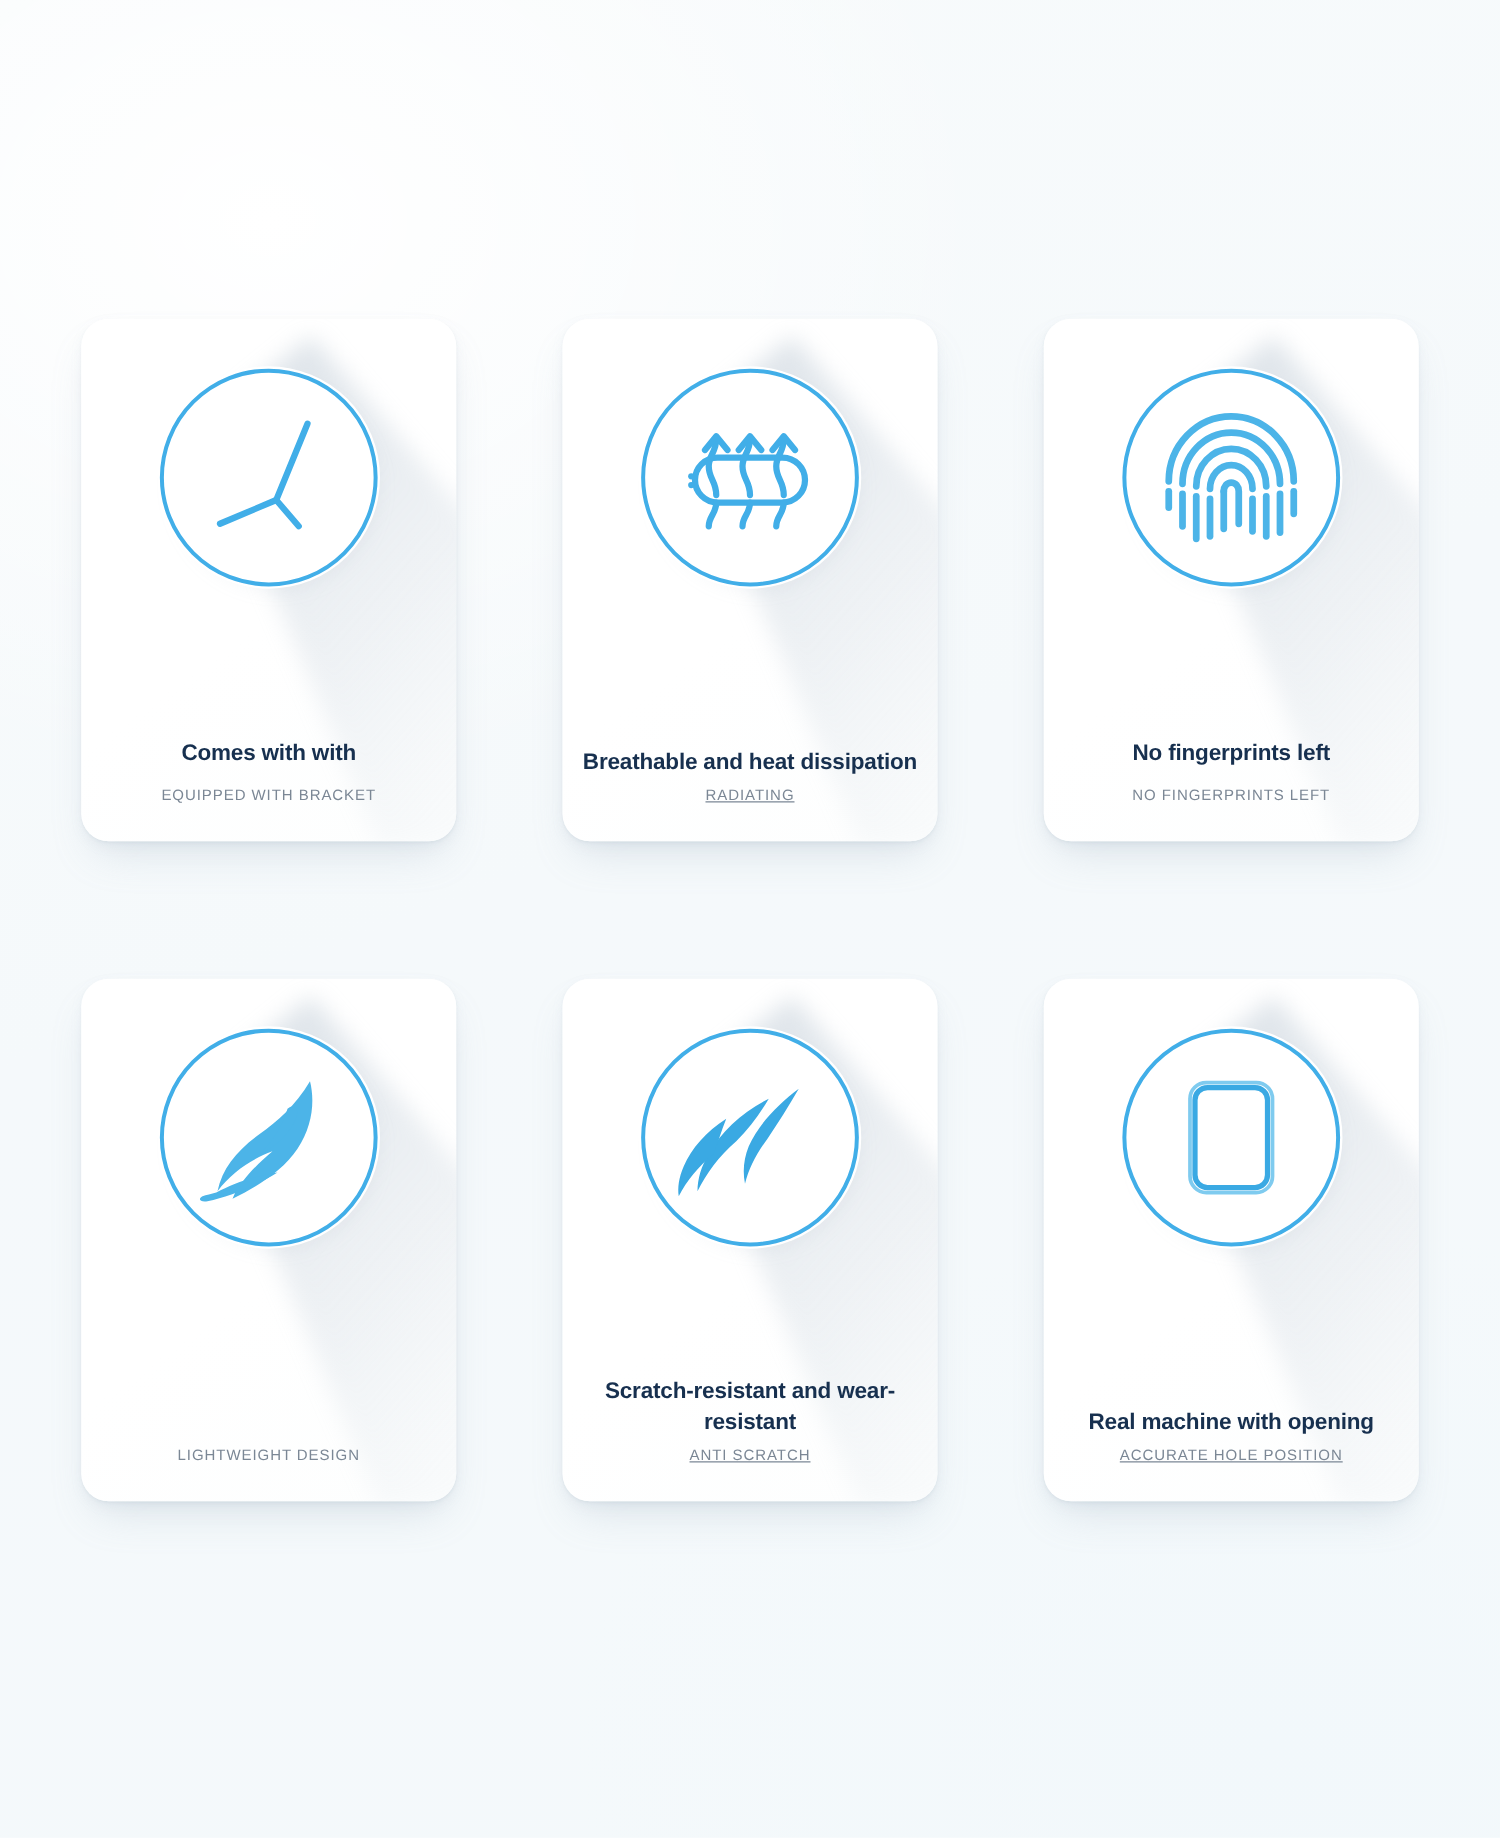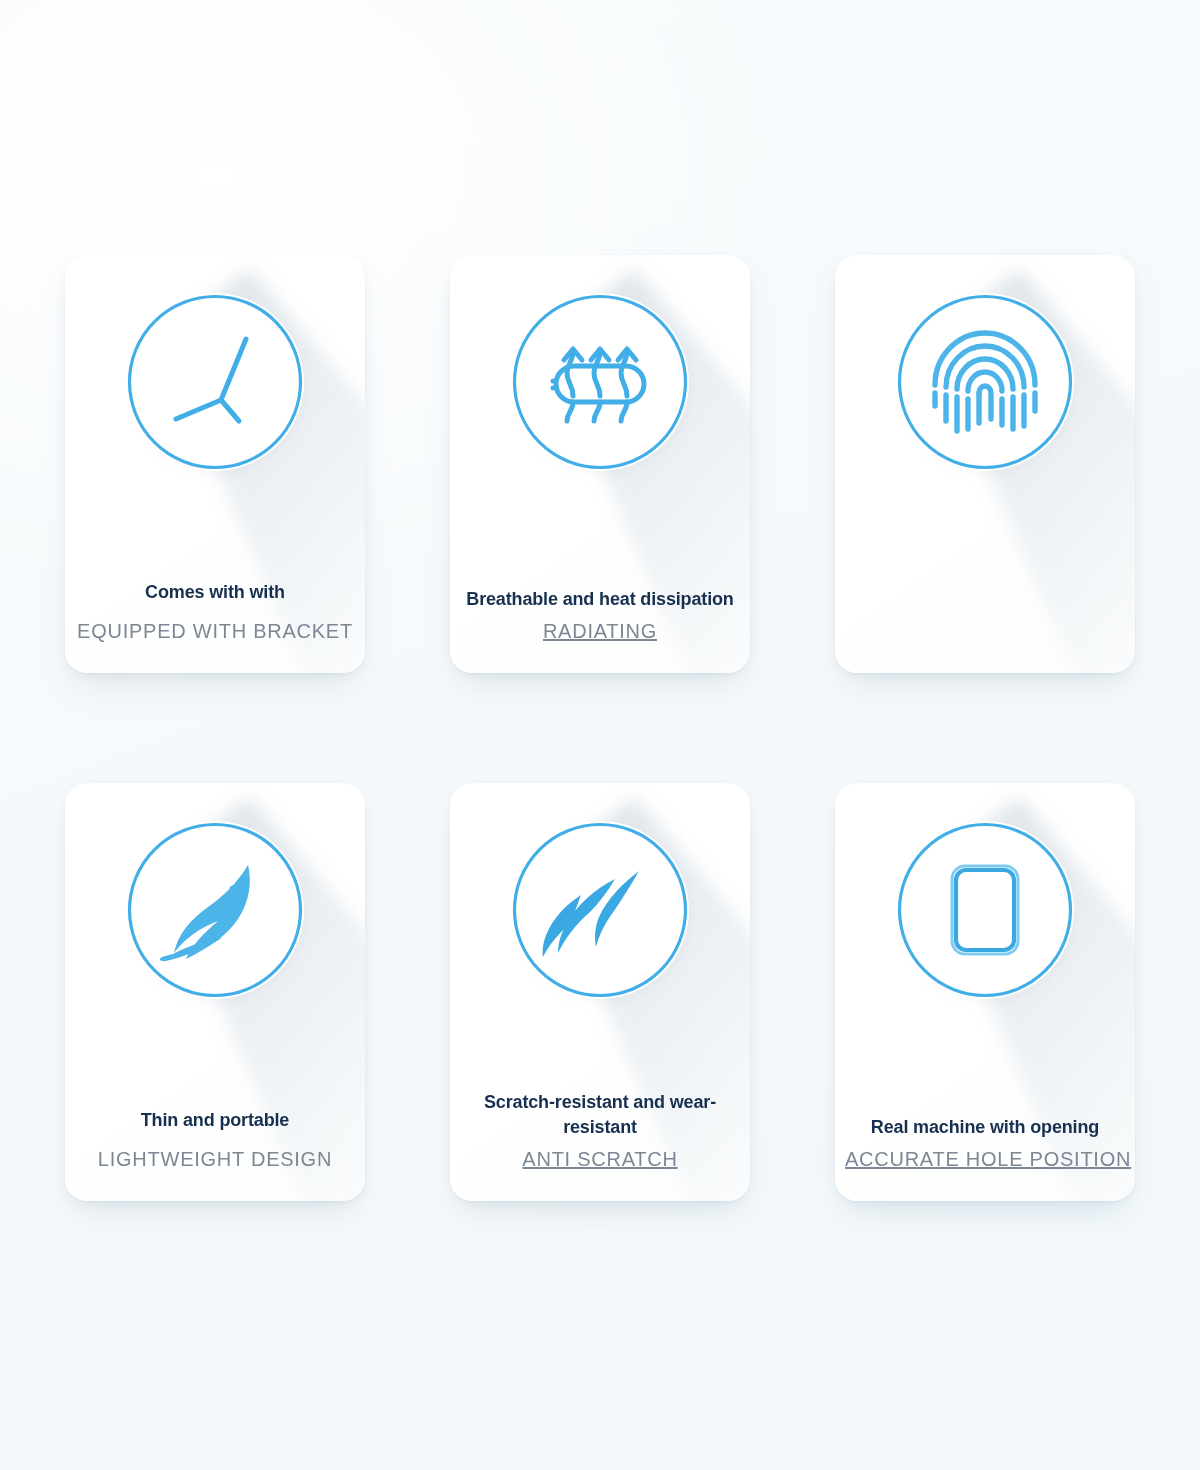--- a/index.html
+++ b/index.html
@@ -113,21 +113,21 @@
   .card-title {
     font-size: 18px;
     font-weight: 700;
     line-height: 1.38;
     color: #17304f;
     letter-spacing: -0.15px;
   }
 
   .card-sub {
     margin-top: 14px;
-    font-size: 20px;
+    font-size: 12px;
     font-weight: 400;
     line-height: 1.2;
     color: #7b8795;
     letter-spacing: 0.75px;
     text-transform: uppercase;
     white-space: nowrap;
   }
 
   
   .card.two-line .card-sub { margin-top: 7px; text-decoration: underline; }
@@ -242,20 +242,24 @@
               <path d="M 72,98 A 17,19 0 0 1 106,98"></path>
               <path d="M 72,106 L 72,136"></path>
               <path d="M 106,106 L 106,132"></path>
 
               <path d="M 83,100 A 6,7 0 0 1 95,100 L 95,126"></path>
               <path d="M 83,100 L 83,130"></path>
             </g>
           </svg>
         </div>
       </div>
+      <div class="text-block">
+        <div class="card-title">No fingerprints left</div>
+        <div class="card-sub">NO FINGERPRINTS LEFT</div>
+      </div>
     </div>
 
     <div class="card">
       <svg class="longshadow" viewBox="0 0 320 330">
         <defs>
           <linearGradient id="ls4" x1="0" y1="0" x2="0.9" y2="1">
             <stop offset="0%" stop-color="#9fb0c0" stop-opacity="0.40"></stop>
             <stop offset="55%" stop-color="#b6c4d1" stop-opacity="0.20"></stop>
             <stop offset="100%" stop-color="#ccd7e1" stop-opacity="0"></stop>
           </linearGradient>
@@ -271,21 +275,20 @@
               <path d="M 122,44 C 110,64 96,76 82,86 C 64,99 52,113 48,132 C 60,116 76,106 92,100 C 78,112 66,124 60,138 C 80,128 100,116 112,98 C 124,80 126,60 122,44 Z"></path>
 
               <path d="M 47,133 C 60,126 76,120 96,117 C 78,128 58,136 40,140 C 34,141 32,138 36,136 C 39,135 43,134 47,133 Z"></path>
 
               <path d="M 104,66 C 100,80 92,92 82,102 C 96,96 108,84 112,70 C 112,66 108,62 104,66 Z"></path>
             </g>
           </svg>
         </div>
       </div>
       <div class="text-block">
-        <div class="card-title">Thin and portable</div>
         <div class="card-sub">LIGHTWEIGHT DESIGN</div>
       </div>
     </div>
 
     <div class="card two-line">
       <svg class="longshadow" viewBox="0 0 320 330">
         <defs>
           <linearGradient id="ls5" x1="0" y1="0" x2="0.9" y2="1">
             <stop offset="0%" stop-color="#9fb0c0" stop-opacity="0.40"></stop>
             <stop offset="55%" stop-color="#b6c4d1" stop-opacity="0.20"></stop>

